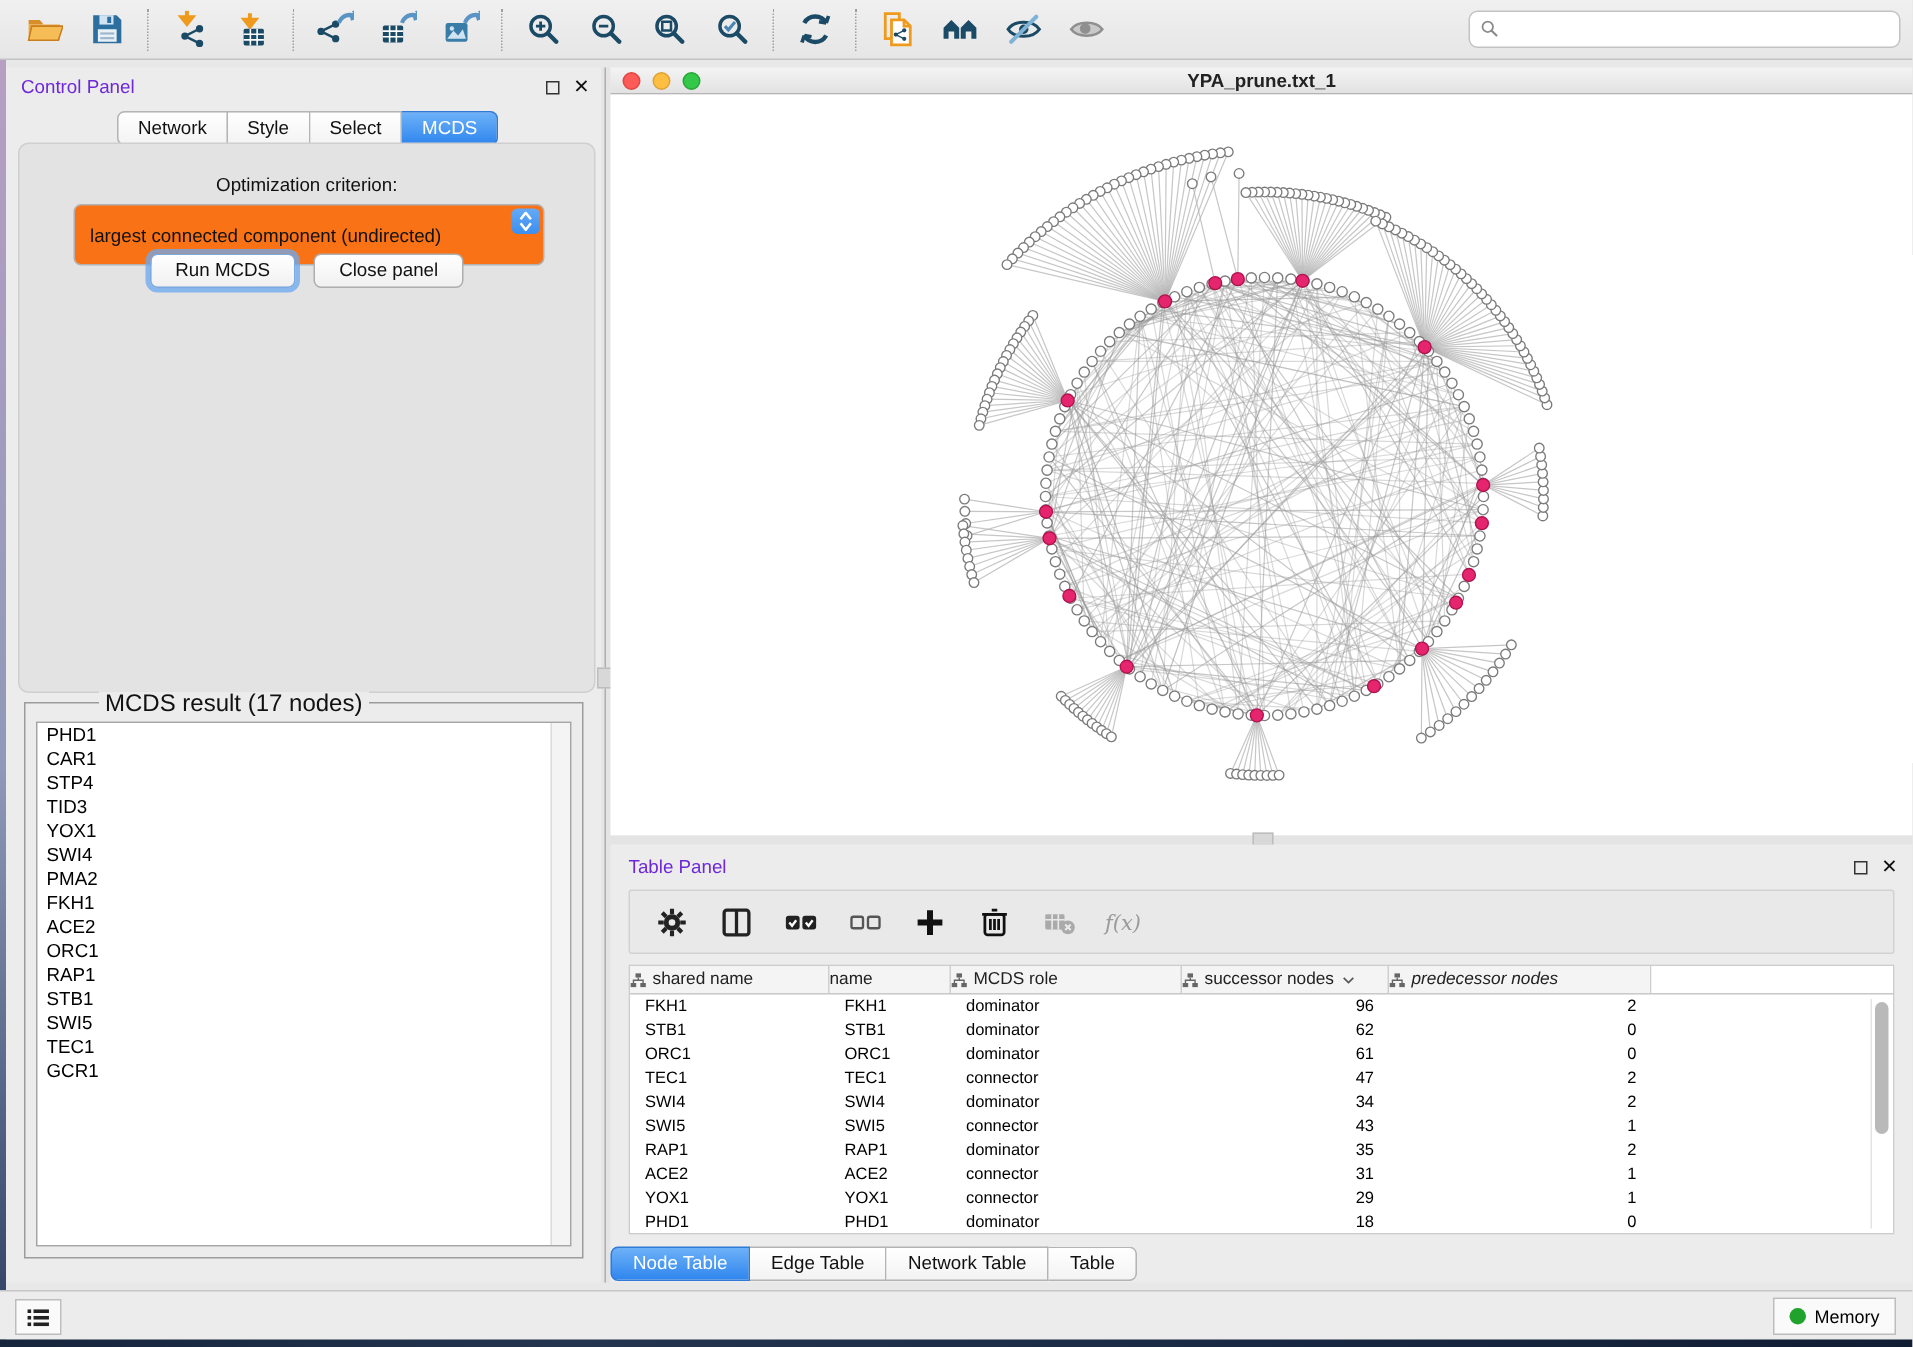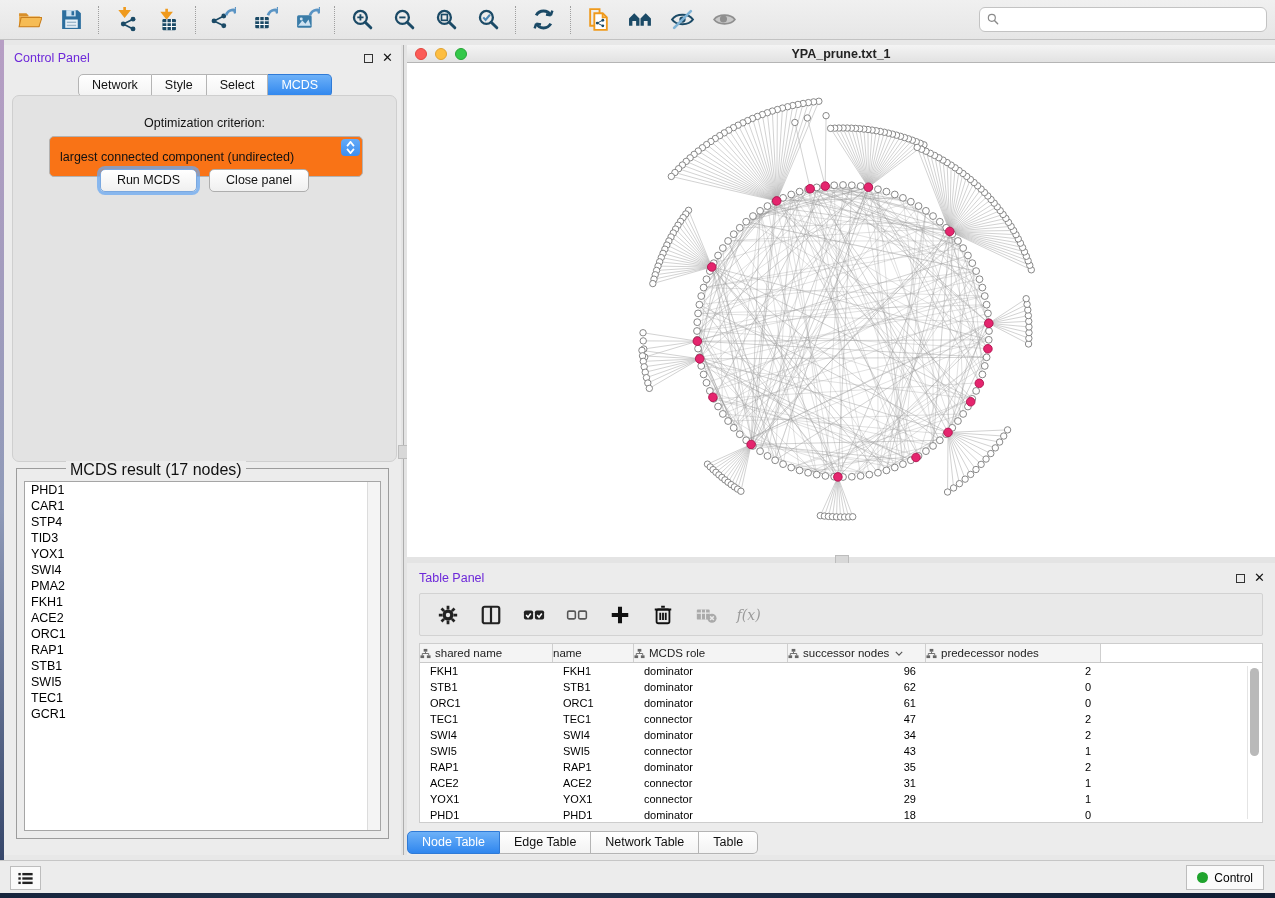--- a/index.html
+++ b/index.html
@@ -1287,21 +1287,21 @@
         </div>
         <div class="nt-hcell" style="width: 138px;">
           <svg class="attr">
             <use href="#sym-col-attr"></use>
           </svg>
           <span>successor nodes</span>
           <svg class="sort">
             <use href="#sym-sort-down"></use>
           </svg>
         </div>
-        <div class="nt-hcell" style="width: 175px;">
+        <div class="nt-hcell" style="width: 175px; font-style: italic;">
           <svg class="attr">
             <use href="#sym-col-attr"></use>
           </svg>
           <span>predecessor nodes</span>
         </div>
         <div class="nt-hcell nt-filler"></div>
       </div>
     <div id="nt-body">
         <div class="nt-row">
           <div class="nt-cell left" style="width: 133px;">FKH1</div>
@@ -1390,17 +1390,17 @@
 </div>
 
 <div class="statusbar">
   <button class="list-btn">
     <svg width="19" height="19">
         <use href="#sym-list-menu"></use>
       </svg>
   </button>
   <button class="memory-btn">
     <span class="mem-dot" id="mem-dot" style="background: rgb(31, 163, 45);"></span>
-    <span>Control</span>
+    <span>Memory</span>
   </button>
 </div>
 
 <div class="wall-bottom"></div>
 
 </body></html>

